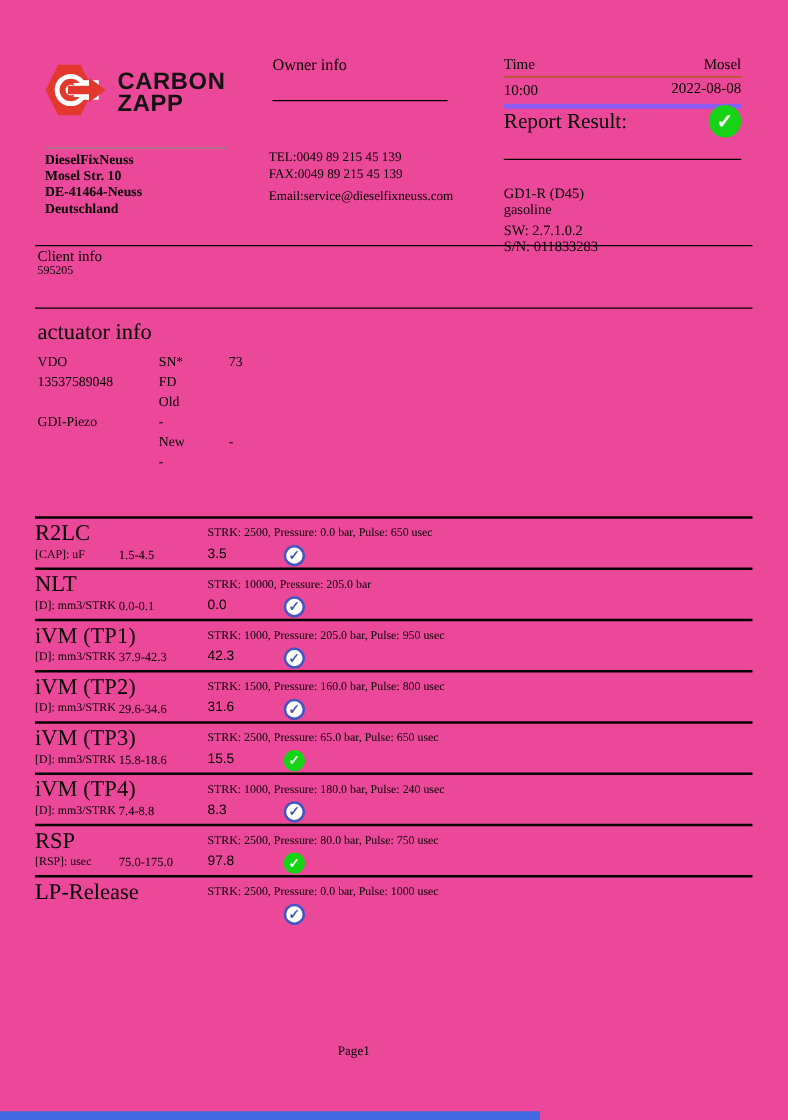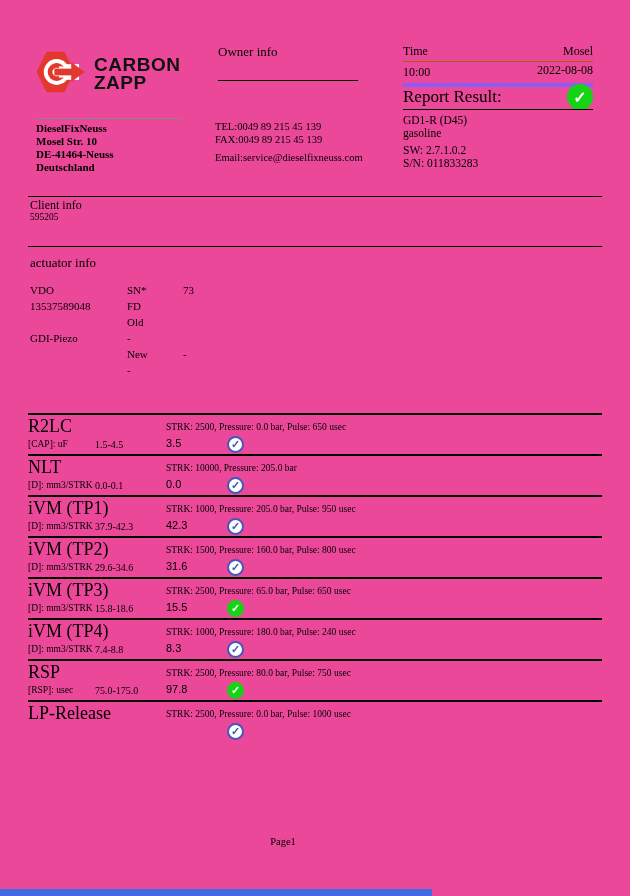--- a/index.html
+++ b/index.html
@@ -12,31 +12,31 @@
   .logo{left:32px;top:50px;display:flex;align-items:center;gap:6px;}
   .brand{font-family:"Liberation Sans", sans-serif;font-weight:800;font-size:19px;line-height:18px;letter-spacing:.5px;color:#111;}
   
   .owner-info{left:218px;top:44px;width:140px;border-bottom:1px solid #000;padding-bottom:20px;font-size:13px;}
   .timedate{left:403px;top:44px;width:190px;font-size:12px;}
   .td-row{display:flex;justify-content:space-between;border-bottom:1px solid #a16207;padding-bottom:2px;}
   .td-row.second{border-bottom:4px solid #8b5cf6;padding-top:1px;padding-bottom:3px;align-items:flex-start;}
   .report-result{left:403px;top:84px;width:190px;display:flex;justify-content:space-between;align-items:center;font-size:17px;}
   .bigcheck{width:26px;height:26px;border-radius:50%;background:var(--green);display:flex;align-items:center;justify-content:center;}
   .bigcheck::after{content:"✓";color:#fff;font-weight:bold;font-size:16px;font-family:"Liberation Sans",sans-serif;}
-  .machine{left:403px;top:109px;width:190px;border-top:1px solid #000;padding-top:4px;font-size:11.5px;line-height:13px;}
+  .machine{left:403px;top:127px;width:190px;border-top:1px solid #000;padding-top:21px;font-size:11.5px;line-height:13px;}
   .machine .sw{margin-top:4px;}
   
   .address{left:36px;top:118px;width:146px;border-top:1px solid #888;padding-top:3px;font-size:11px;font-weight:bold;line-height:13px;}
   .contact{left:215px;top:120px;font-size:10.5px;line-height:13px;}
   .contact .email{margin-top:5px;}
   
   .hline{left:28px;width:574px;height:0;border-top:1px solid #000;}
   .client-label{left:30px;top:198px;font-size:12px;}
   .client-id{left:30px;top:212px;font-size:9.5px;}
-  .actuator-label{left:30px;top:255px;font-size:13px;}
+  .actuator-label{left:30px;top:255px;font-size:18px;}
   
   .agrid{left:30px;top:284px;width:300px;height:100px;font-size:11px;}
   .agrid span{position:absolute;white-space:nowrap;}
   .c1{left:0;text-align:right;} .c2{left:97px;} .c3{left:153px;}
   .r1{top:0;} .r2{top:16px;} .r3{top:32px;} .r4{top:48px;} .r5{top:64px;} .r6{top:80px;}
   
   .tests{left:28px;top:413px;width:574px;}
   .trow{position:relative;height:41px;border-top:2px solid #000;box-sizing:border-box;}
   .trow.last{height:46px;}
   .t-name{position:absolute;left:0;top:1px;font-size:18px;white-space:nowrap;}

